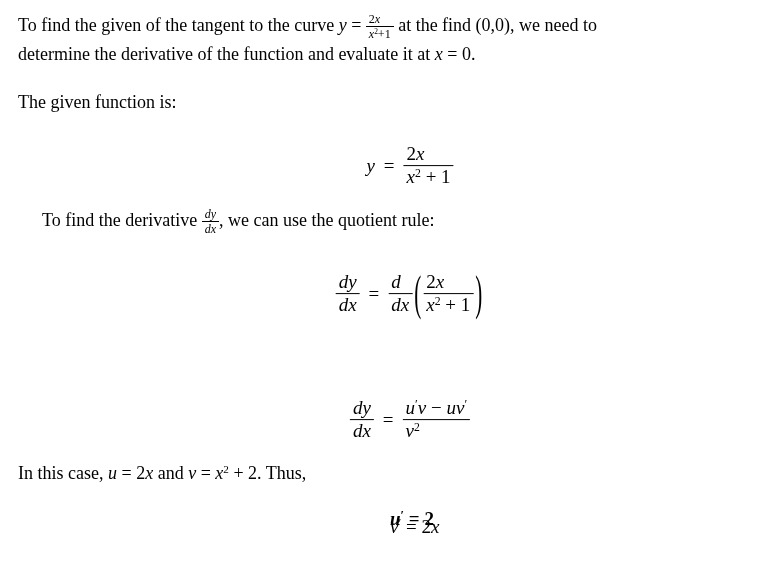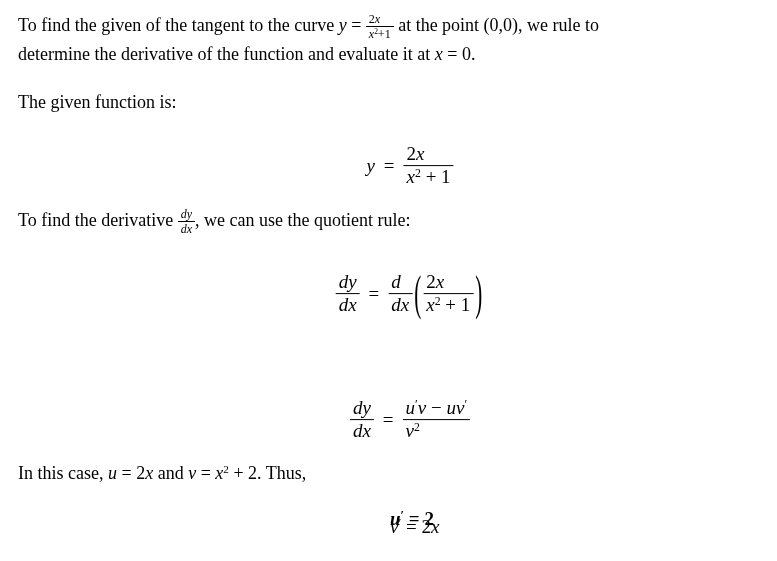--- a/index.html
+++ b/index.html
@@ -31,36 +31,36 @@
   .bigparen { display:inline-block; font-size:21px; line-height:1;
               transform:scaleY(2.35); margin:0 2px; font-weight:400; }
 
   .eqline { position:absolute; font-size:19px; white-space:nowrap; }
 </style>
 </head>
 <body>
 
 <div class="page">
 
-  <div class="tline" style="top:12px;"><span>To find the given of the tangent to the curve </span><span class="mv">y</span><span> = </span><span class="frac frac-sm"><span class="num"><span>2</span><span class="mv">x</span></span><span class="den"><span class="mv">x</span><span class="sp">2</span><span>+1</span></span></span><span> at the point (0,0), we rule to</span></div>
+  <div class="tline" style="top:12px;"><span>To find the given of the tangent to the curve </span><span class="mv">y</span><span> = </span><span class="frac frac-sm"><span class="num"><span>2</span><span class="mv">x</span></span><span class="den"><span class="mv">x</span><span class="sp">2</span><span>+1</span></span></span><span> at the find (0,0), we need to</span></div>
 
   <div class="tline" style="top:44px;"><span>determine the derivative of the function and evaluate it at </span><span class="mv">x</span><span> = 0.</span></div>
 
   <div class="tline" style="top:92px;"><span>The given function is:</span></div>
 
   <div class="eq" style="left:410px; top:166px;">
     <span class="mv">y</span>
     <span class="eqs">=</span>
     <span class="frac">
         <span class="num"><span>2</span><span class="mv">x</span></span>
         <span class="den"><span class="mv">x</span><span class="sp">2</span><span> + 1</span></span>
       </span>
   </div>
 
-  <div class="tline" style="top:207px;"><span>To find the derivative </span><span class="frac frac-sm"><span class="num mv">dy</span><span class="den mv">dx</span></span><span>, we can use the quotient rule:</span></div>
+  <div class="tline" style="top:207px;margin-left:24px;"><span>To find the derivative </span><span class="frac frac-sm"><span class="num mv">dy</span><span class="den mv">dx</span></span><span>, we can use the quotient rule:</span></div>
 
   <div class="eq" style="left:410px; top:294px;">
     <span class="frac">
         <span class="num mv">dy</span>
         <span class="den mv">dx</span>
       </span>
     <span class="eqs">=</span>
     <span class="frac">
         <span class="num mv">d</span>
         <span class="den mv">dx</span>

